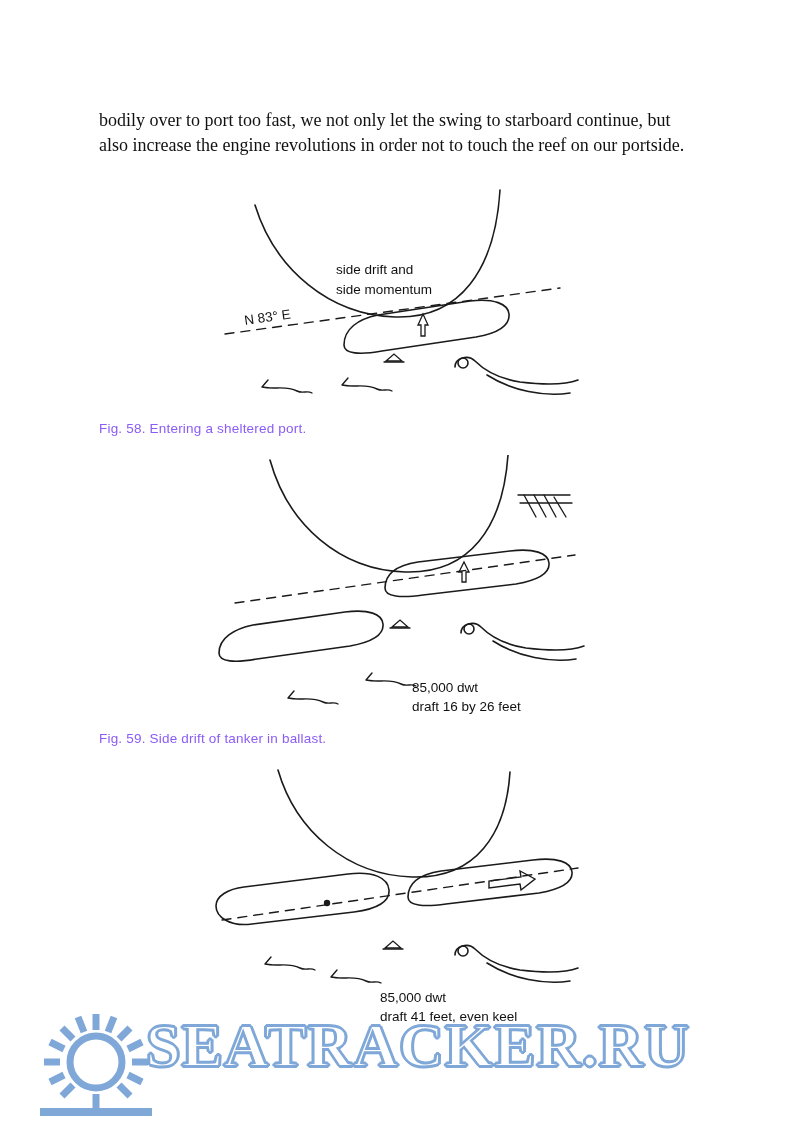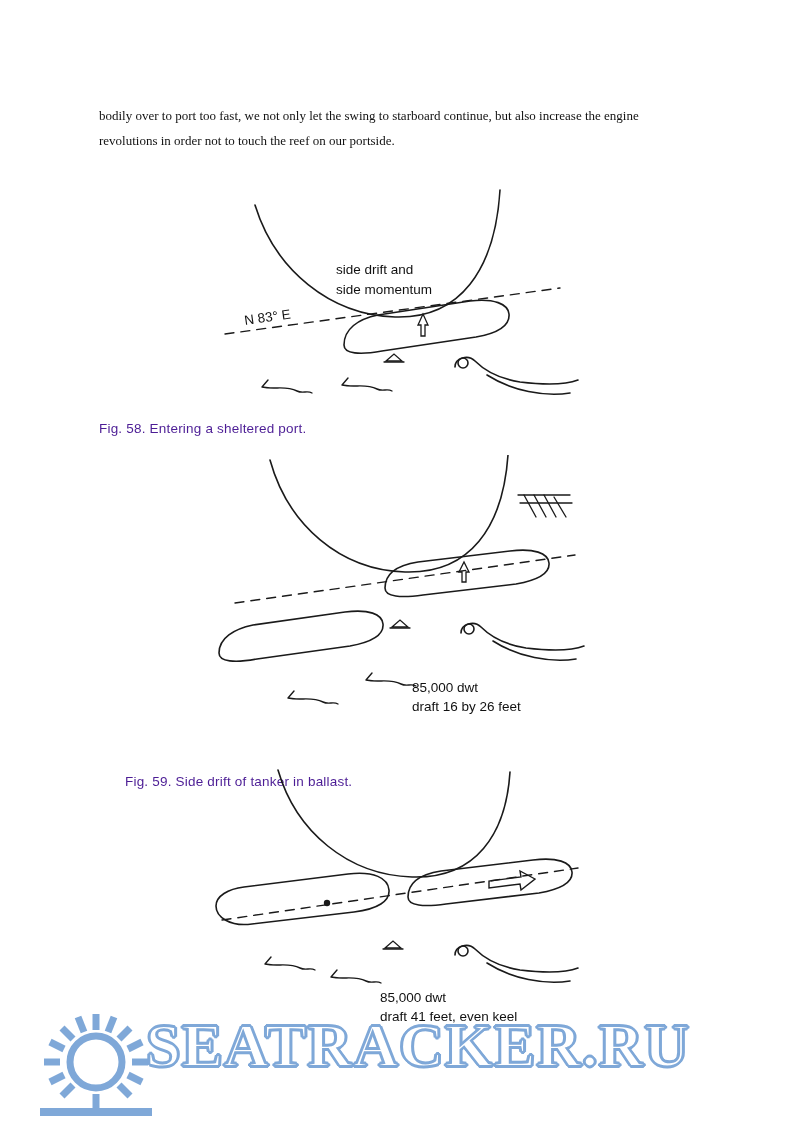--- a/index.html
+++ b/index.html
@@ -18,34 +18,34 @@
   .page {
     position: absolute;
     inset: 0;
   }
   .body-text {
     position: absolute;
     left: 99px;
     top: 90px;
     width: 600px;
     font-family: "Liberation Serif", serif;
-    font-size: 13px;
+    font-size: 18px;
     line-height: 25px;
     color: #111111;
   }
   .fig-caption {
     position: absolute;
     font-family: "Liberation Sans", sans-serif;
     font-size: 13.5px;
     letter-spacing: 0.2px;
-    color: #4c1d95;
+    color: #8b5cf6;
     white-space: nowrap;
   }
   #caption-58 { left: 99px; top: 421px; }
-  #caption-59 { left: 99px; top: 774px; margin-left: 26px; }
+  #caption-59 { left: 99px; top: 731px; }
 
   .figure {
     position: absolute;
     left: 0;
     width: 794px;
   }
   #figure-58 { top: 175px; height: 240px; }
   #figure-59 { top: 455px; height: 270px; }
   #figure-60 { top: 760px; height: 265px; }
 

